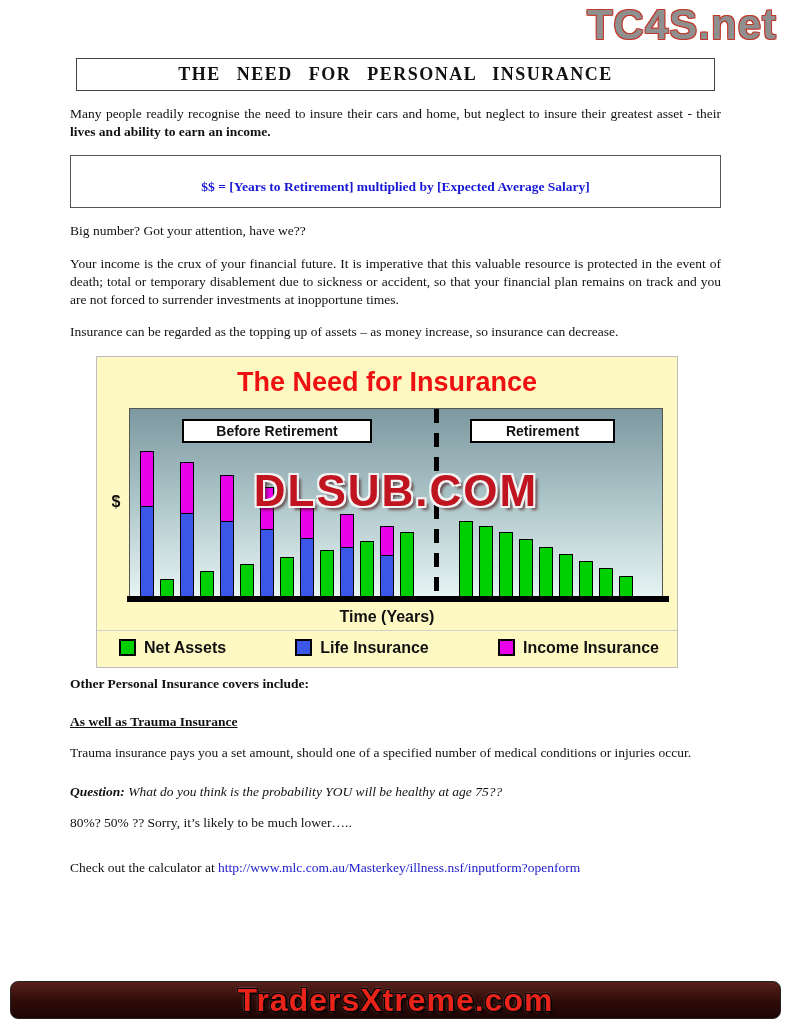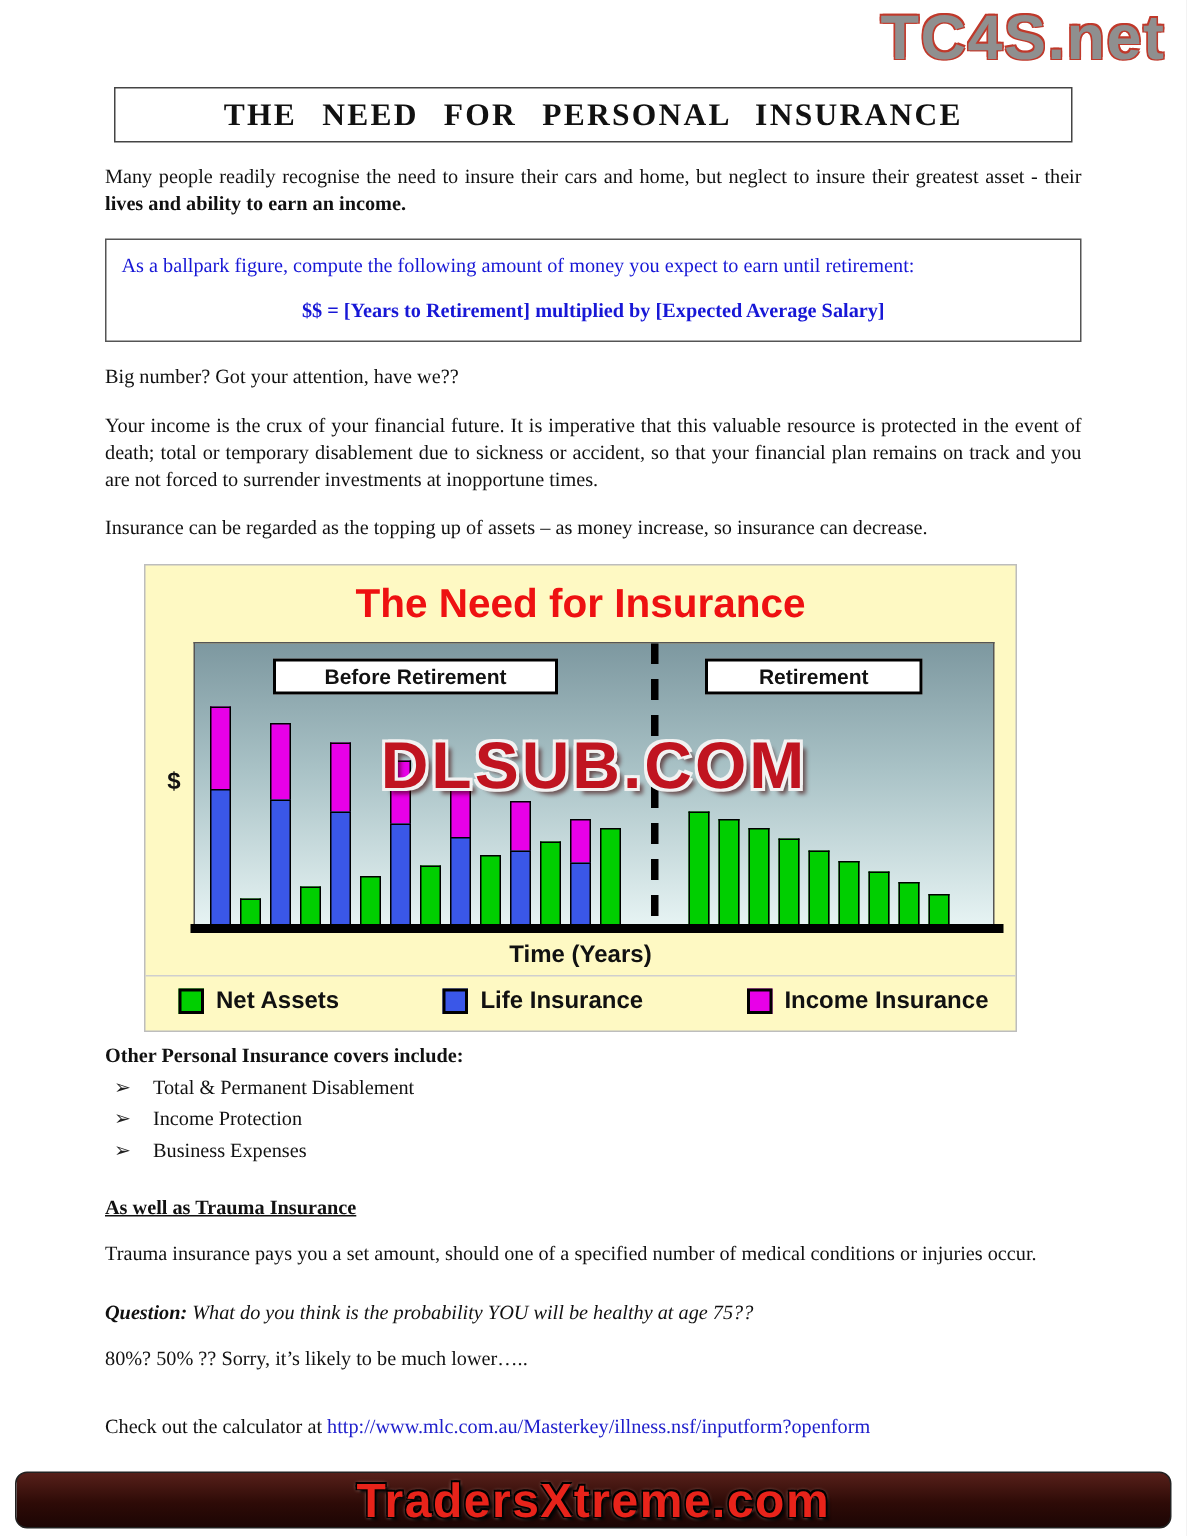--- a/index.html
+++ b/index.html
@@ -14,21 +14,21 @@
   
   .top-mark {
     text-align:right; padding:4px 14px 0 0; height:50px;
     font-family:"Liberation Sans", sans-serif; font-weight:bold; font-size:42px;
     color:#8f8f8f; letter-spacing:1px; line-height:1;
     text-shadow:-1px -1px 0 #c0392b, 1px -1px 0 #c0392b, -1px 1px 0 #c0392b, 1px 1px 0 #c0392b;
   }
 
   .title-box {
     margin:8px 6px 0 6px; border:1px solid #444; padding:5px 0;
-    text-align:center; font-weight:bold; font-size:21px; letter-spacing:1.5px; word-spacing:10px;
+    text-align:center; font-weight:bold; font-size:18px; letter-spacing:1.5px; word-spacing:10px;
   }
 
   p.body { margin-top:14px; text-align:justify; line-height:1.35; }
 
   .ballpark-box {
     margin-top:14px; border:1px solid #555; padding:9px 10px 12px 10px; color:#1717d6;
   }
   .ballpark-line2 { text-align:center; font-weight:bold; margin-top:14px; }
 
   
@@ -118,21 +118,20 @@
 
   <div class="top-mark">TC4S.net</div>
 
   <div class="content">
 
     <div class="title-box">THE  NEED  FOR  PERSONAL  INSURANCE</div>
 
     <p class="body"><span>Many people readily recognise the need to insure their cars and home, but neglect to insure their greatest asset - their </span><b>lives and ability to earn an income.</b></p>
 
     <div class="ballpark-box">
-      <div>As a ballpark figure, compute the following amount of money you expect to earn until retirement:</div>
       <div class="ballpark-line2">$$  = [Years to Retirement]    multiplied by   [Expected Average Salary]</div>
     </div>
 
     <p class="body">Big number? Got your attention, have we??</p>
 
     <p class="body">Your income is the crux of your financial future. It is imperative that this valuable resource is protected in the event of death; total or temporary disablement due to sickness or accident, so that your financial plan remains on track and you are not forced to surrender investments at inopportune times.</p>
 
     <p class="body">Insurance can be regarded as the topping up of assets – as money increase, so insurance can decrease.</p>
 
     <div class="figure">
@@ -236,25 +235,20 @@
           <span class="legend-label">Life Insurance</span>
         </div>
         <div class="legend-item">
           <span class="legend-swatch" style="background: rgb(232, 0, 232);"></span>
           <span class="legend-label">Income Insurance</span>
         </div>
       </div>
     </div>
 
     <div class="covers-heading">Other Personal Insurance covers include:</div>
-    <ul class="covers-list">
-      <li><span class="arrow-glyph">➢</span><span>Total &amp; Permanent Disablement</span></li>
-      <li><span class="arrow-glyph">➢</span><span>Income Protection</span></li>
-      <li><span class="arrow-glyph">➢</span><span>Business Expenses</span></li>
-    </ul>
 
     <div class="trauma-heading">As well as Trauma Insurance</div>
     <p class="body">Trauma insurance pays you a set amount, should one of a specified number of medical conditions or injuries occur.</p>
 
     <p class="question-line"><span class="question-word">Question:</span><span> What do you think is the probability YOU will be healthy at age 75??</span></p>
 
     <p class="body">80%?  50% ??  Sorry, it’s likely to be much lower…..</p>
 
     <p class="calc-line"><span>Check out the calculator at    </span><a class="calc-link" href="#">http://www.mlc.com.au/Masterkey/illness.nsf/inputform?openform</a></p>
 

